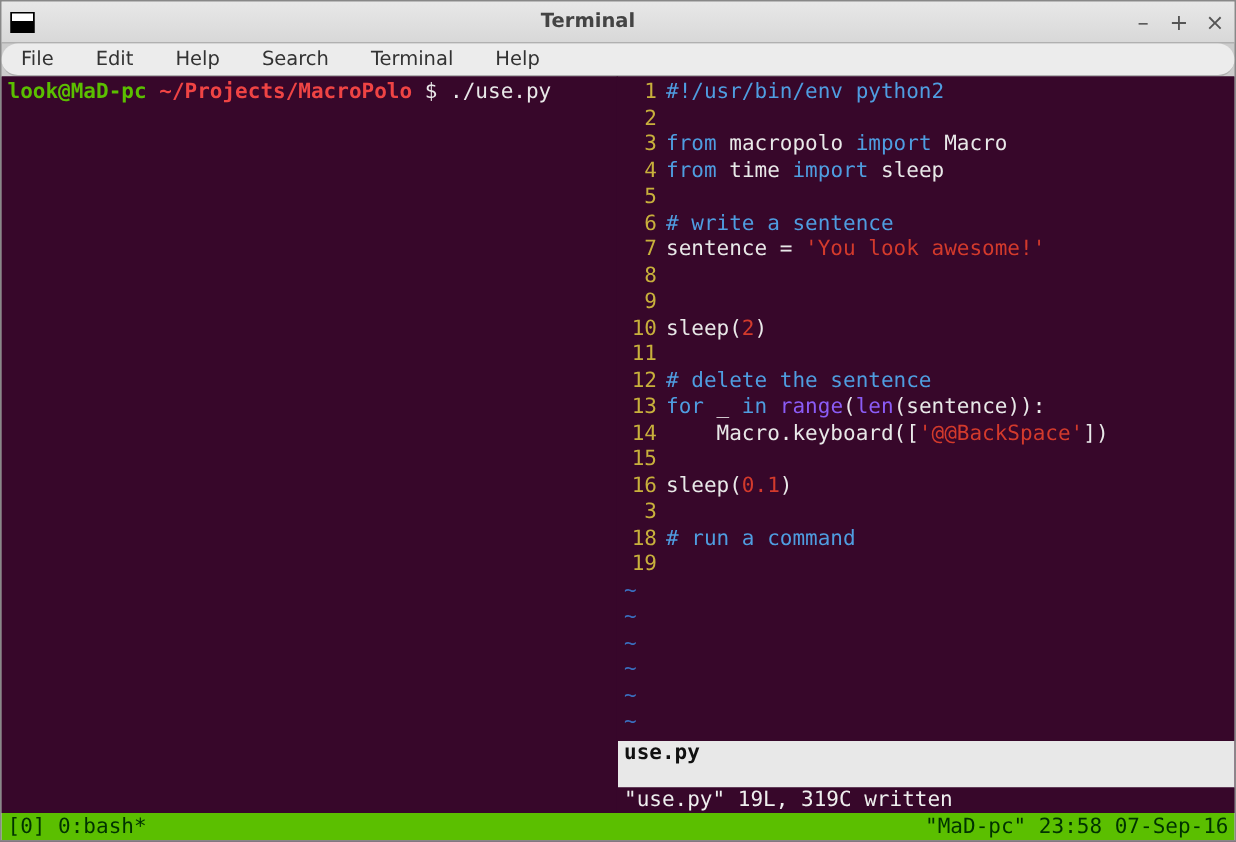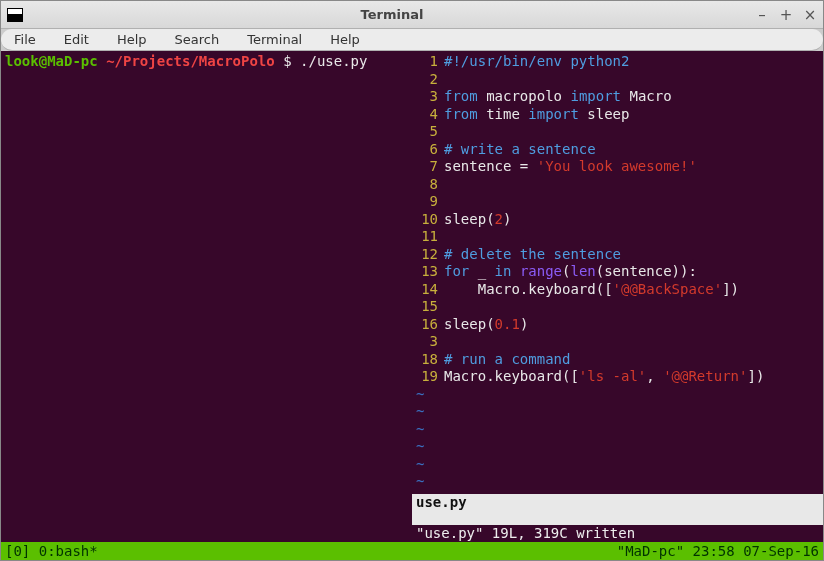--- a/index.html
+++ b/index.html
@@ -122,21 +122,21 @@
         <div class="code-line"><span class="lineno">9</span><span class="code"></span></div>
         <div class="code-line"><span class="lineno">10</span><span class="code"><span class="id">sleep(</span><span class="num">2</span><span class="id">)</span></span></div>
         <div class="code-line"><span class="lineno">11</span><span class="code"></span></div>
         <div class="code-line"><span class="lineno">12</span><span class="code"><span class="sh"># delete the sentence</span></span></div>
         <div class="code-line"><span class="lineno">13</span><span class="code"><span class="kw">for </span><span class="id">_ </span><span class="kw">in </span><span class="fn">range</span><span class="punct">(</span><span class="fn">len</span><span class="id">(sentence)):</span></span></div>
         <div class="code-line"><span class="lineno">14</span><span class="code"><span class="id">    Macro.keyboard([</span><span class="str">'@@BackSpace'</span><span class="id">])</span></span></div>
         <div class="code-line"><span class="lineno">15</span><span class="code"></span></div>
         <div class="code-line"><span class="lineno">16</span><span class="code"><span class="id">sleep(</span><span class="num">0.1</span><span class="id">)</span></span></div>
         <div class="code-line"><span class="lineno">3</span><span class="code"></span></div>
         <div class="code-line"><span class="lineno">18</span><span class="code"><span class="sh"># run a command</span></span></div>
-        <div class="code-line"><span class="lineno">19</span><span class="code"><span class="id">Macro.keyboard([</span><span class="str">'ls -al'</span><span class="punct">, </span><span class="str">'@@Return'</span><span class="id">])</span></span></div>
+        <div class="code-line"><span class="lineno">19</span></div>
         <div class="tilde">~</div>
         <div class="tilde">~</div>
         <div class="tilde">~</div>
         <div class="tilde">~</div>
         <div class="tilde">~</div>
         <div class="tilde">~</div>
       </div>
     <div class="fname-bar">use.py</div>
     <div class="status-vim">"use.py" 19L, 319C written</div>
   </div>

